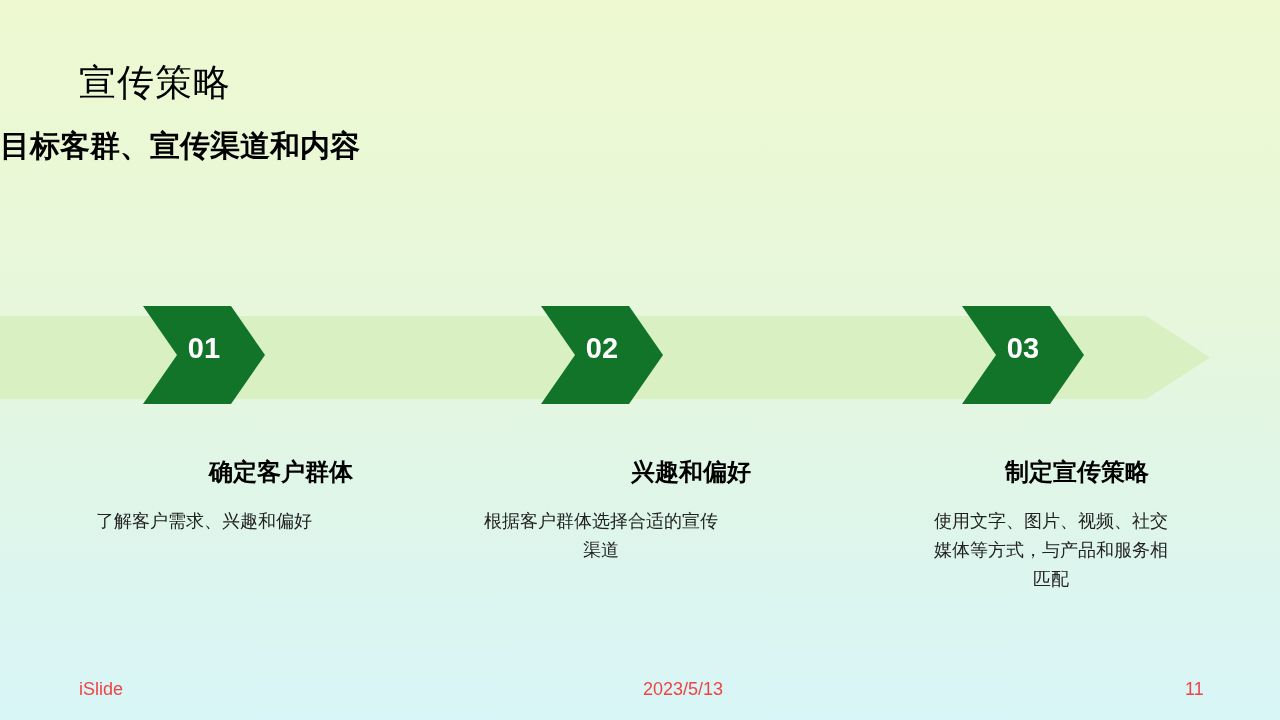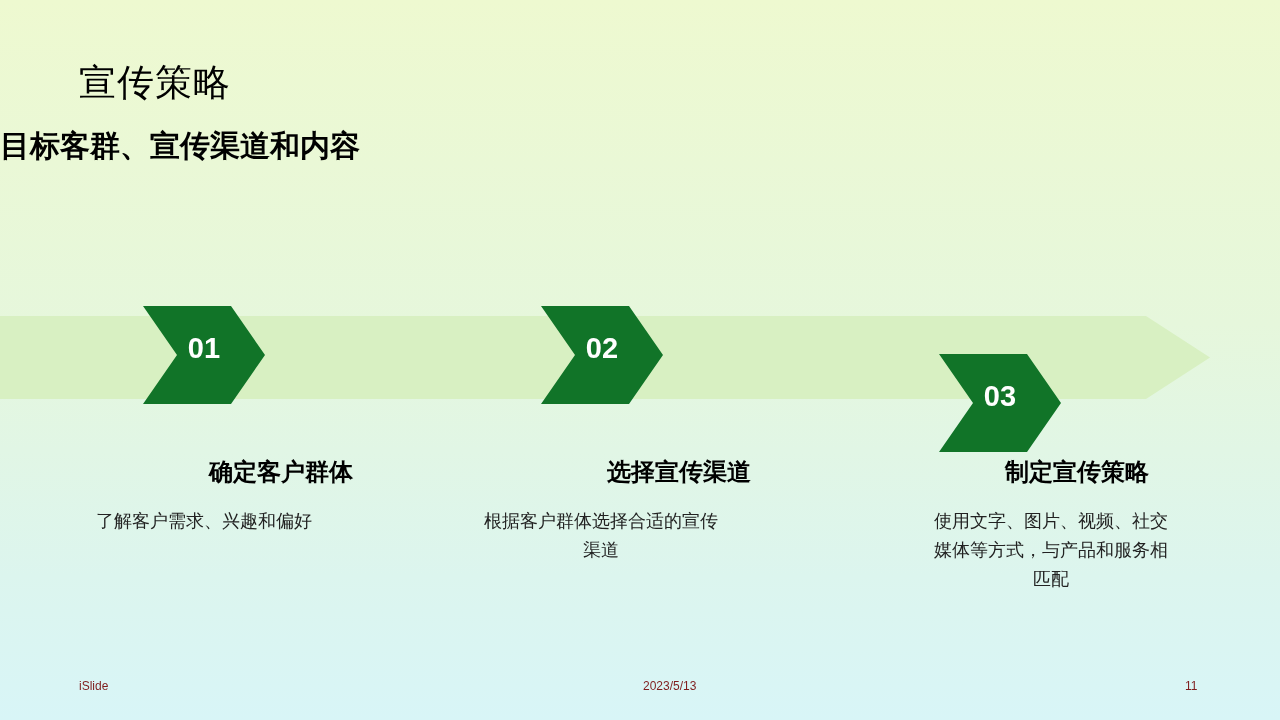--- a/index.html
+++ b/index.html
@@ -33,21 +33,21 @@
     .step-title {
       position: absolute; width: 300px; text-align: right;
       top: 456px; font-size: 24px; font-weight: bold;
     }
     .step-desc {
       position: absolute; width: 250px; text-align: center;
       top: 506px; font-size: 18px; line-height: 29px; color: #222;
     }
     .footer {
       position: absolute; top: 679px; font-family: "Liberation Sans", sans-serif;
-      font-size: 12px; color: #7f1d1d;
+      font-size: 18px; color: #ef4444;
     }
   </style>
 </head>
 <body>
 
 <div>
   <div class="slide-title">宣传策略</div>
   <div class="subtitle">目标客群、宣传渠道和内容</div>
 
   <div class="band">
@@ -64,24 +64,24 @@
   </div>
   <div class="step-title" style="left:53px;">确定客户群体</div>
   <div class="step-desc" style="left:79px;">了解客户需求、兴趣和偏好</div>
 
   <div class="chevron" style="left:541px;">
     <svg width="122" height="98" viewBox="0 0 122 98">
       <polygon points="0,0 88,0 122,49 88,98 0,98 34,49" fill="#117428"></polygon>
     </svg>
     <div class="num">02</div>
   </div>
-  <div class="step-title" style="left:451px;">选择宣传渠道</div>
+  <div class="step-title" style="left:451px;">兴趣和偏好</div>
   <div class="step-desc" style="left:476px;">根据客户群体选择合适的宣传渠道</div>
 
-  <div class="chevron" style="left:939px;margin-top:48px;">
+  <div class="chevron" style="left:962px;">
     <svg width="122" height="98" viewBox="0 0 122 98">
       <polygon points="0,0 88,0 122,49 88,98 0,98 34,49" fill="#117428"></polygon>
     </svg>
     <div class="num">03</div>
   </div>
   <div class="step-title" style="left:849px;">制定宣传策略</div>
   <div class="step-desc" style="left:926px;">使用文字、图片、视频、社交媒体等方式，与产品和服务相匹配</div>
 
   <div class="footer" style="left:79px;">iSlide</div>
   <div class="footer" style="left:643px;">2023/5/13</div>

